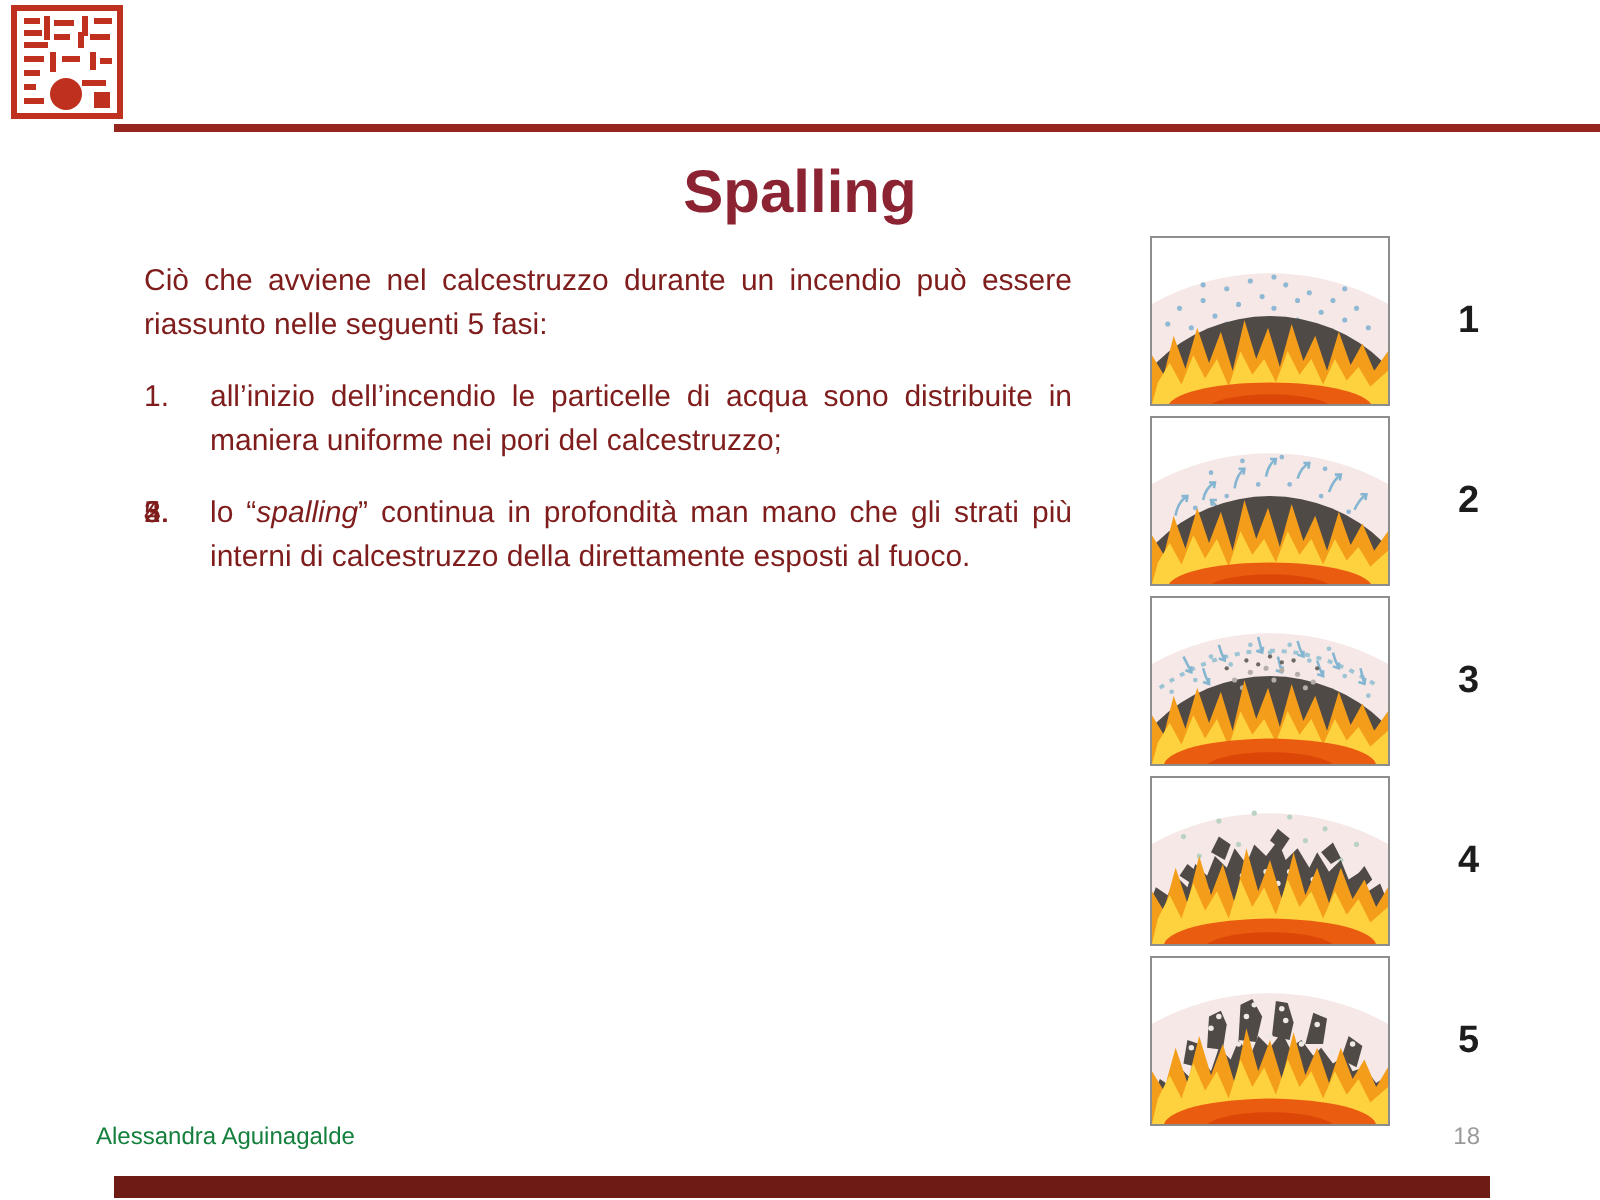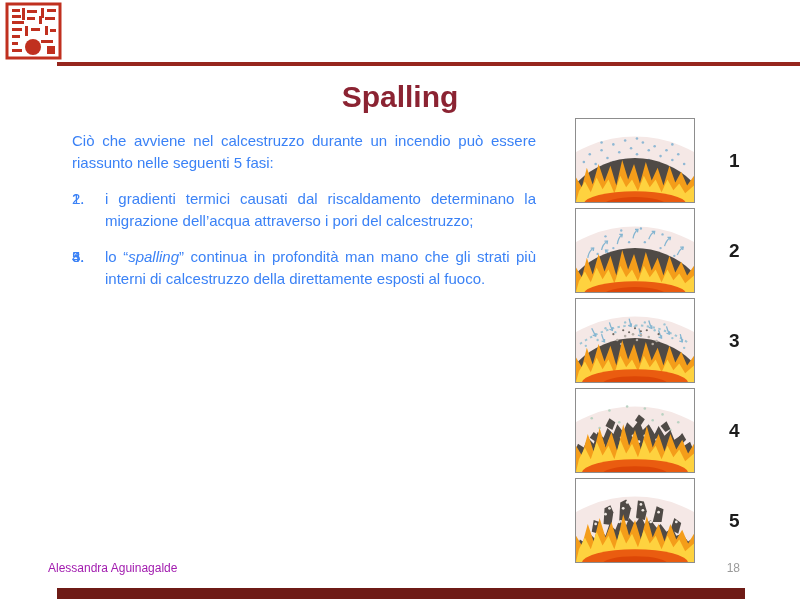--- a/index.html
+++ b/index.html
@@ -3,33 +3,33 @@
 <meta charset="utf-8">
 <style>
   html,body{margin:0;padding:0;background:#fff;}
   .slide{position:relative;width:800px;height:600px;background:#ffffff;overflow:hidden;
          font-family:"Liberation Sans",sans-serif;}
   .seal{position:absolute;left:5px;top:2px;width:57px;height:58px;}
   .top-rule{position:absolute;left:57px;top:62px;right:0;height:4px;background:#96261d;}
   .bottom-bar{position:absolute;left:57px;bottom:1px;width:688px;height:11px;background:#6e1b16;}
   h1.title{position:absolute;left:0;top:80px;width:100%;margin:0;text-align:center;
            font-size:30px;line-height:34px;font-weight:bold;color:#8b2332;}
-  .text-col{position:absolute;left:72px;top:130px;width:464px;color:#3b82f6;
+  .text-col{position:absolute;left:72px;top:130px;width:464px;color:#7f1d1d;
             font-size:15px;line-height:22px;}
   .intro{margin:0 0 14px 0;text-align:justify;}
   ol.phases{list-style:none;margin:0;padding:0;}
   li.phase{position:relative;padding-left:33px;margin:0 0 14px 0;text-align:justify;}
   .pnum{position:absolute;left:0;top:0;}
   em.it{font-style:italic;}
   .fig-col{position:absolute;left:575px;top:118px;}
   .figrow{display:flex;align-items:center;margin-bottom:5px;}
   .figbox{width:120px;height:85px;border:1px solid #8d8d8d;box-sizing:border-box;background:#fff;}
   .figbox svg{display:block;width:100%;height:100%;}
   .fig-num{margin-left:34px;font-size:19px;font-weight:bold;color:#1c1c1c;}
-  .author{position:absolute;left:48px;top:561px;font-size:12px;color:#a21caf;}
+  .author{position:absolute;left:48px;top:561px;font-size:12px;color:#15803d;}
   .page-num{position:absolute;left:716px;top:561px;width:24px;text-align:right;
             font-size:12px;color:#9a9a9a;}
 </style>
 </head>
 <body>
 
 <div class="slide">
 
   <svg class="seal" viewBox="0 0 57 58">
     <rect x="2" y="2" width="53" height="54" fill="none" stroke="#c0301f" stroke-width="3"></rect>
@@ -60,24 +60,24 @@
 
   <div class="top-rule"></div>
 
   <h1 class="title">Spalling</h1>
 
   <div class="text-col">
     <p class="intro">Ciò che avviene nel calcestruzzo durante un incendio può essere riassunto nelle seguenti 5 fasi:</p>
     <ol class="phases">
       <li class="phase">
         <span class="pnum">1.</span>
+        <span><span>all’inizio dell’incendio le particelle di acqua sono distribuite in maniera uniforme nei pori del calcestruzzo;</span><em class="it"></em><span></span></span>
       </li>
       <li class="phase">
         <span class="pnum">2.</span>
-        <span><span>i gradienti termici causati dal riscaldamento determinano la migrazione dell’acqua attraverso i pori del calcestruzzo;</span><em class="it"></em><span></span></span>
       </li>
       <li class="phase">
         <span class="pnum">3.</span>
       </li>
       <li class="phase">
         <span class="pnum">4.</span>
       </li>
       <li class="phase">
         <span class="pnum">5.</span>
         <span><span>lo “</span><em class="it">spalling</em><span>” continua in profondità man mano che gli strati più interni di calcestruzzo della direttamente esposti al fuoco.</span></span>

